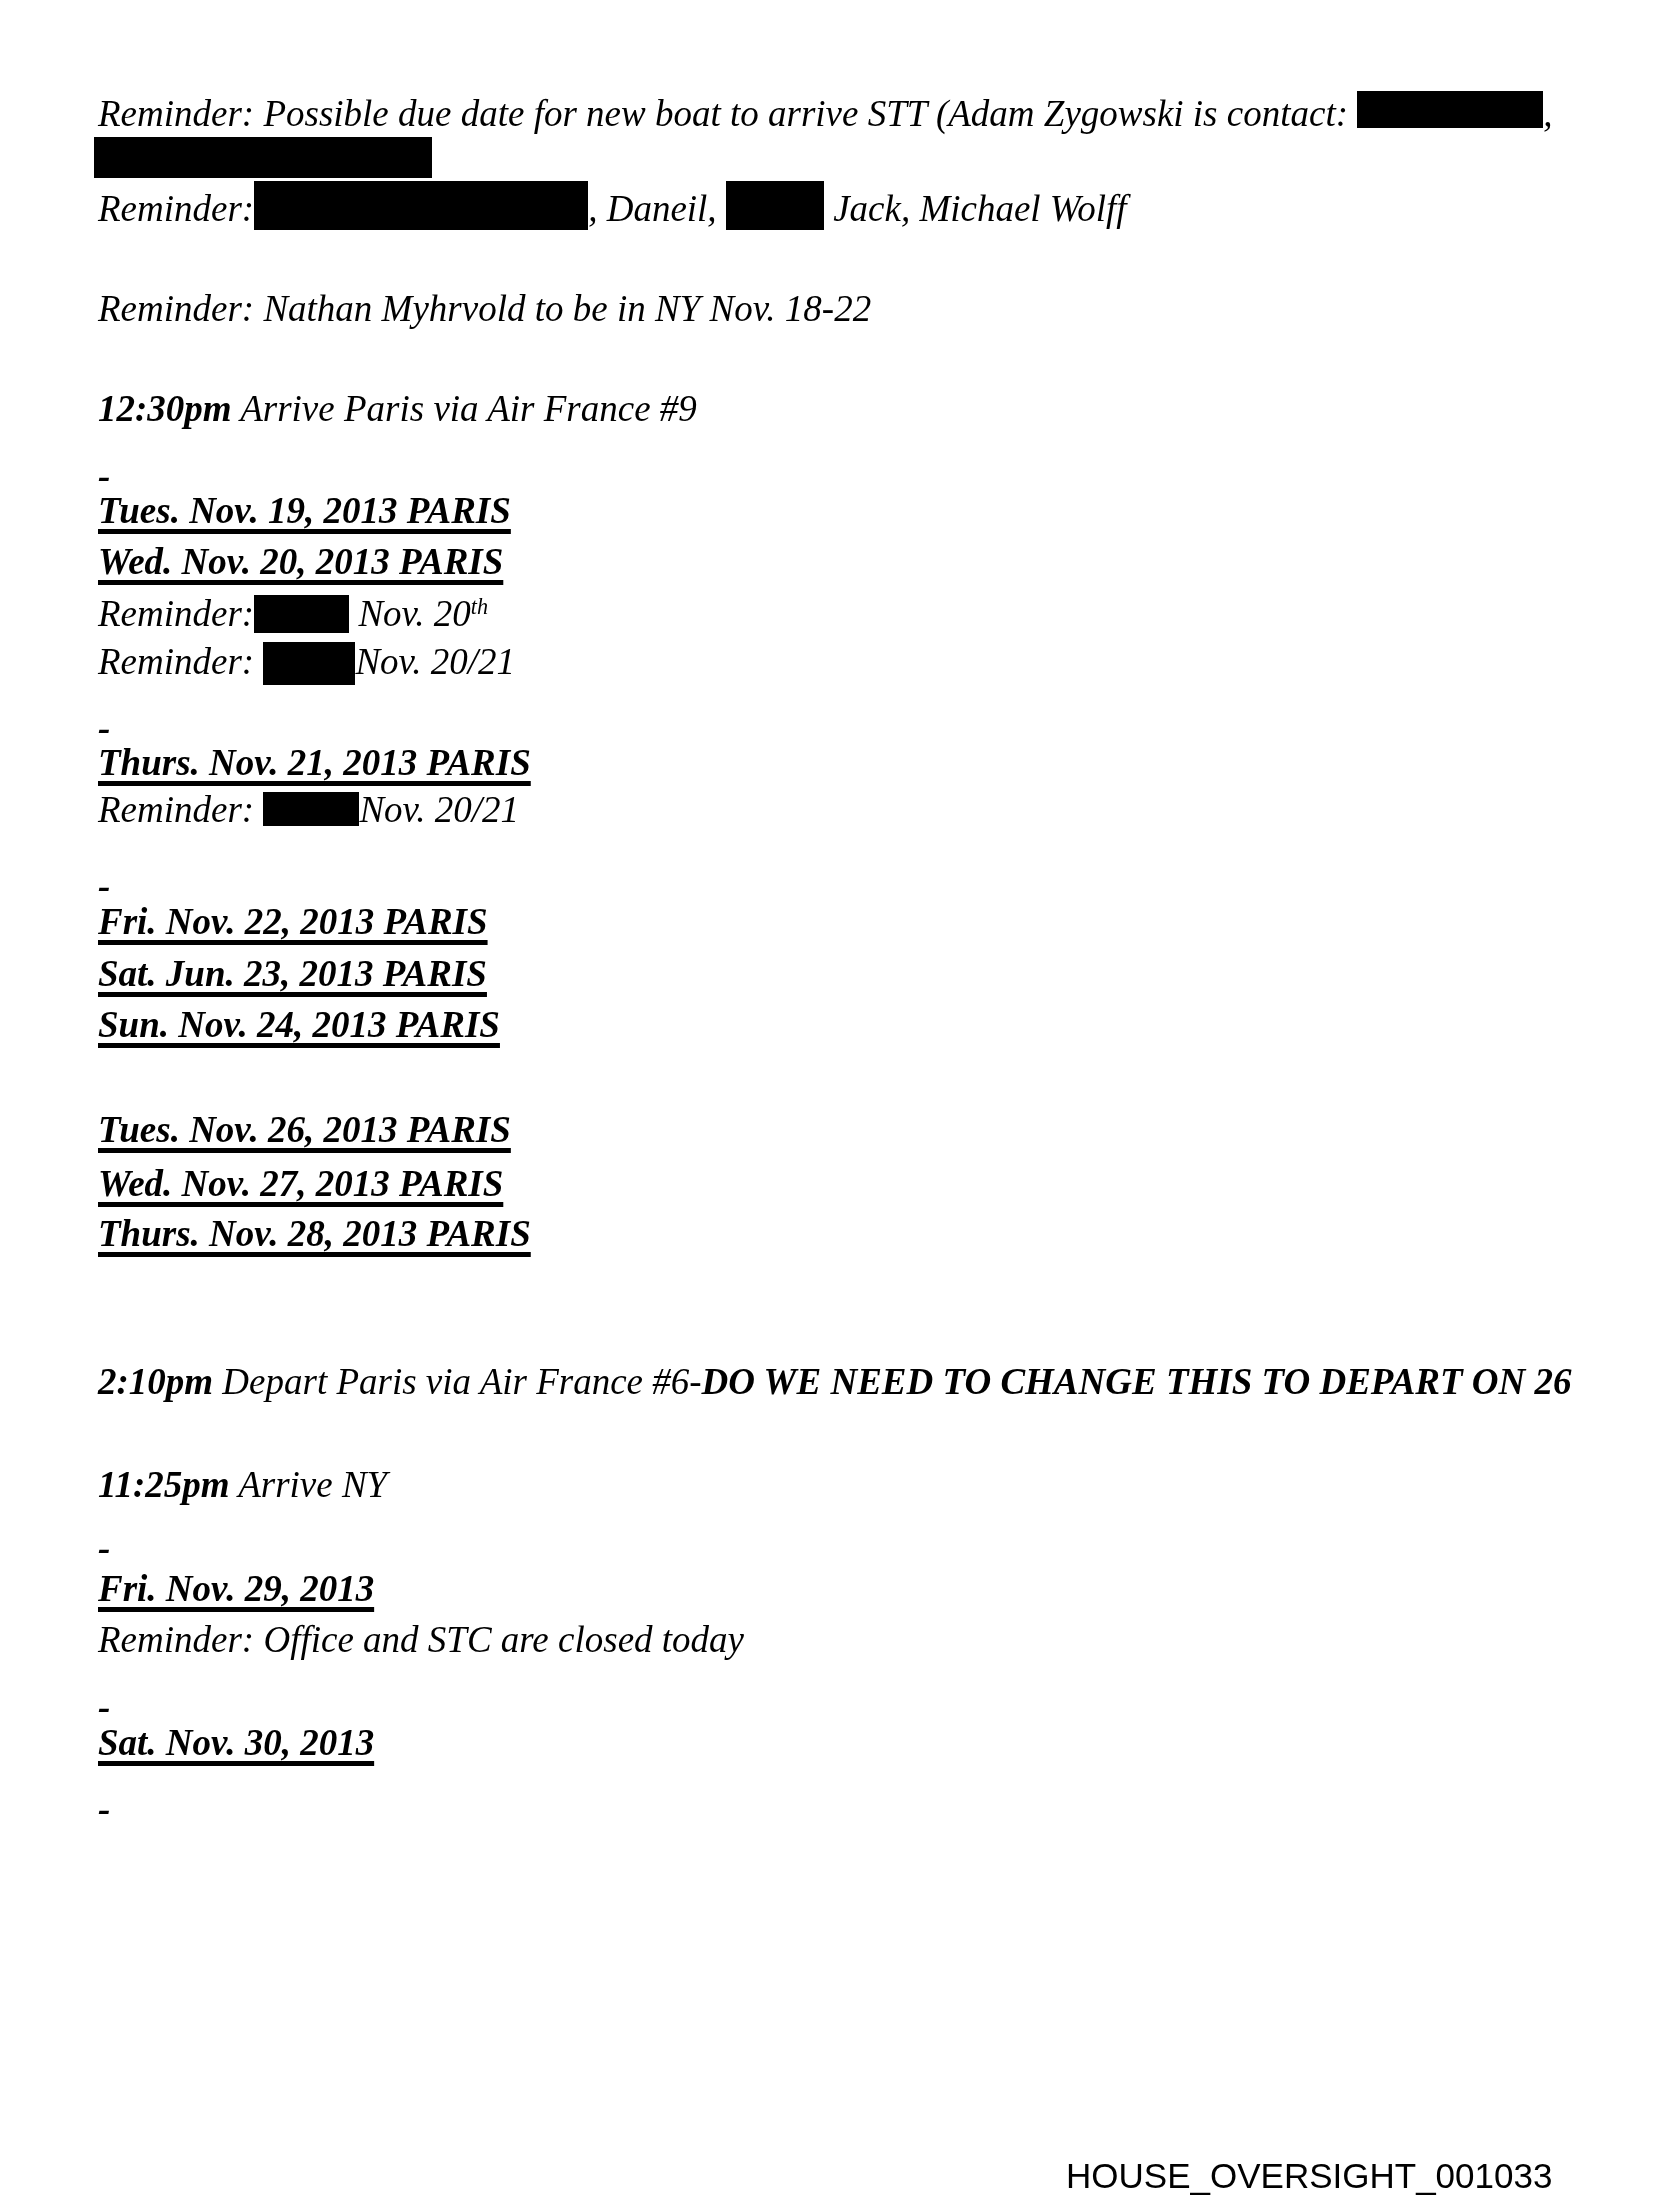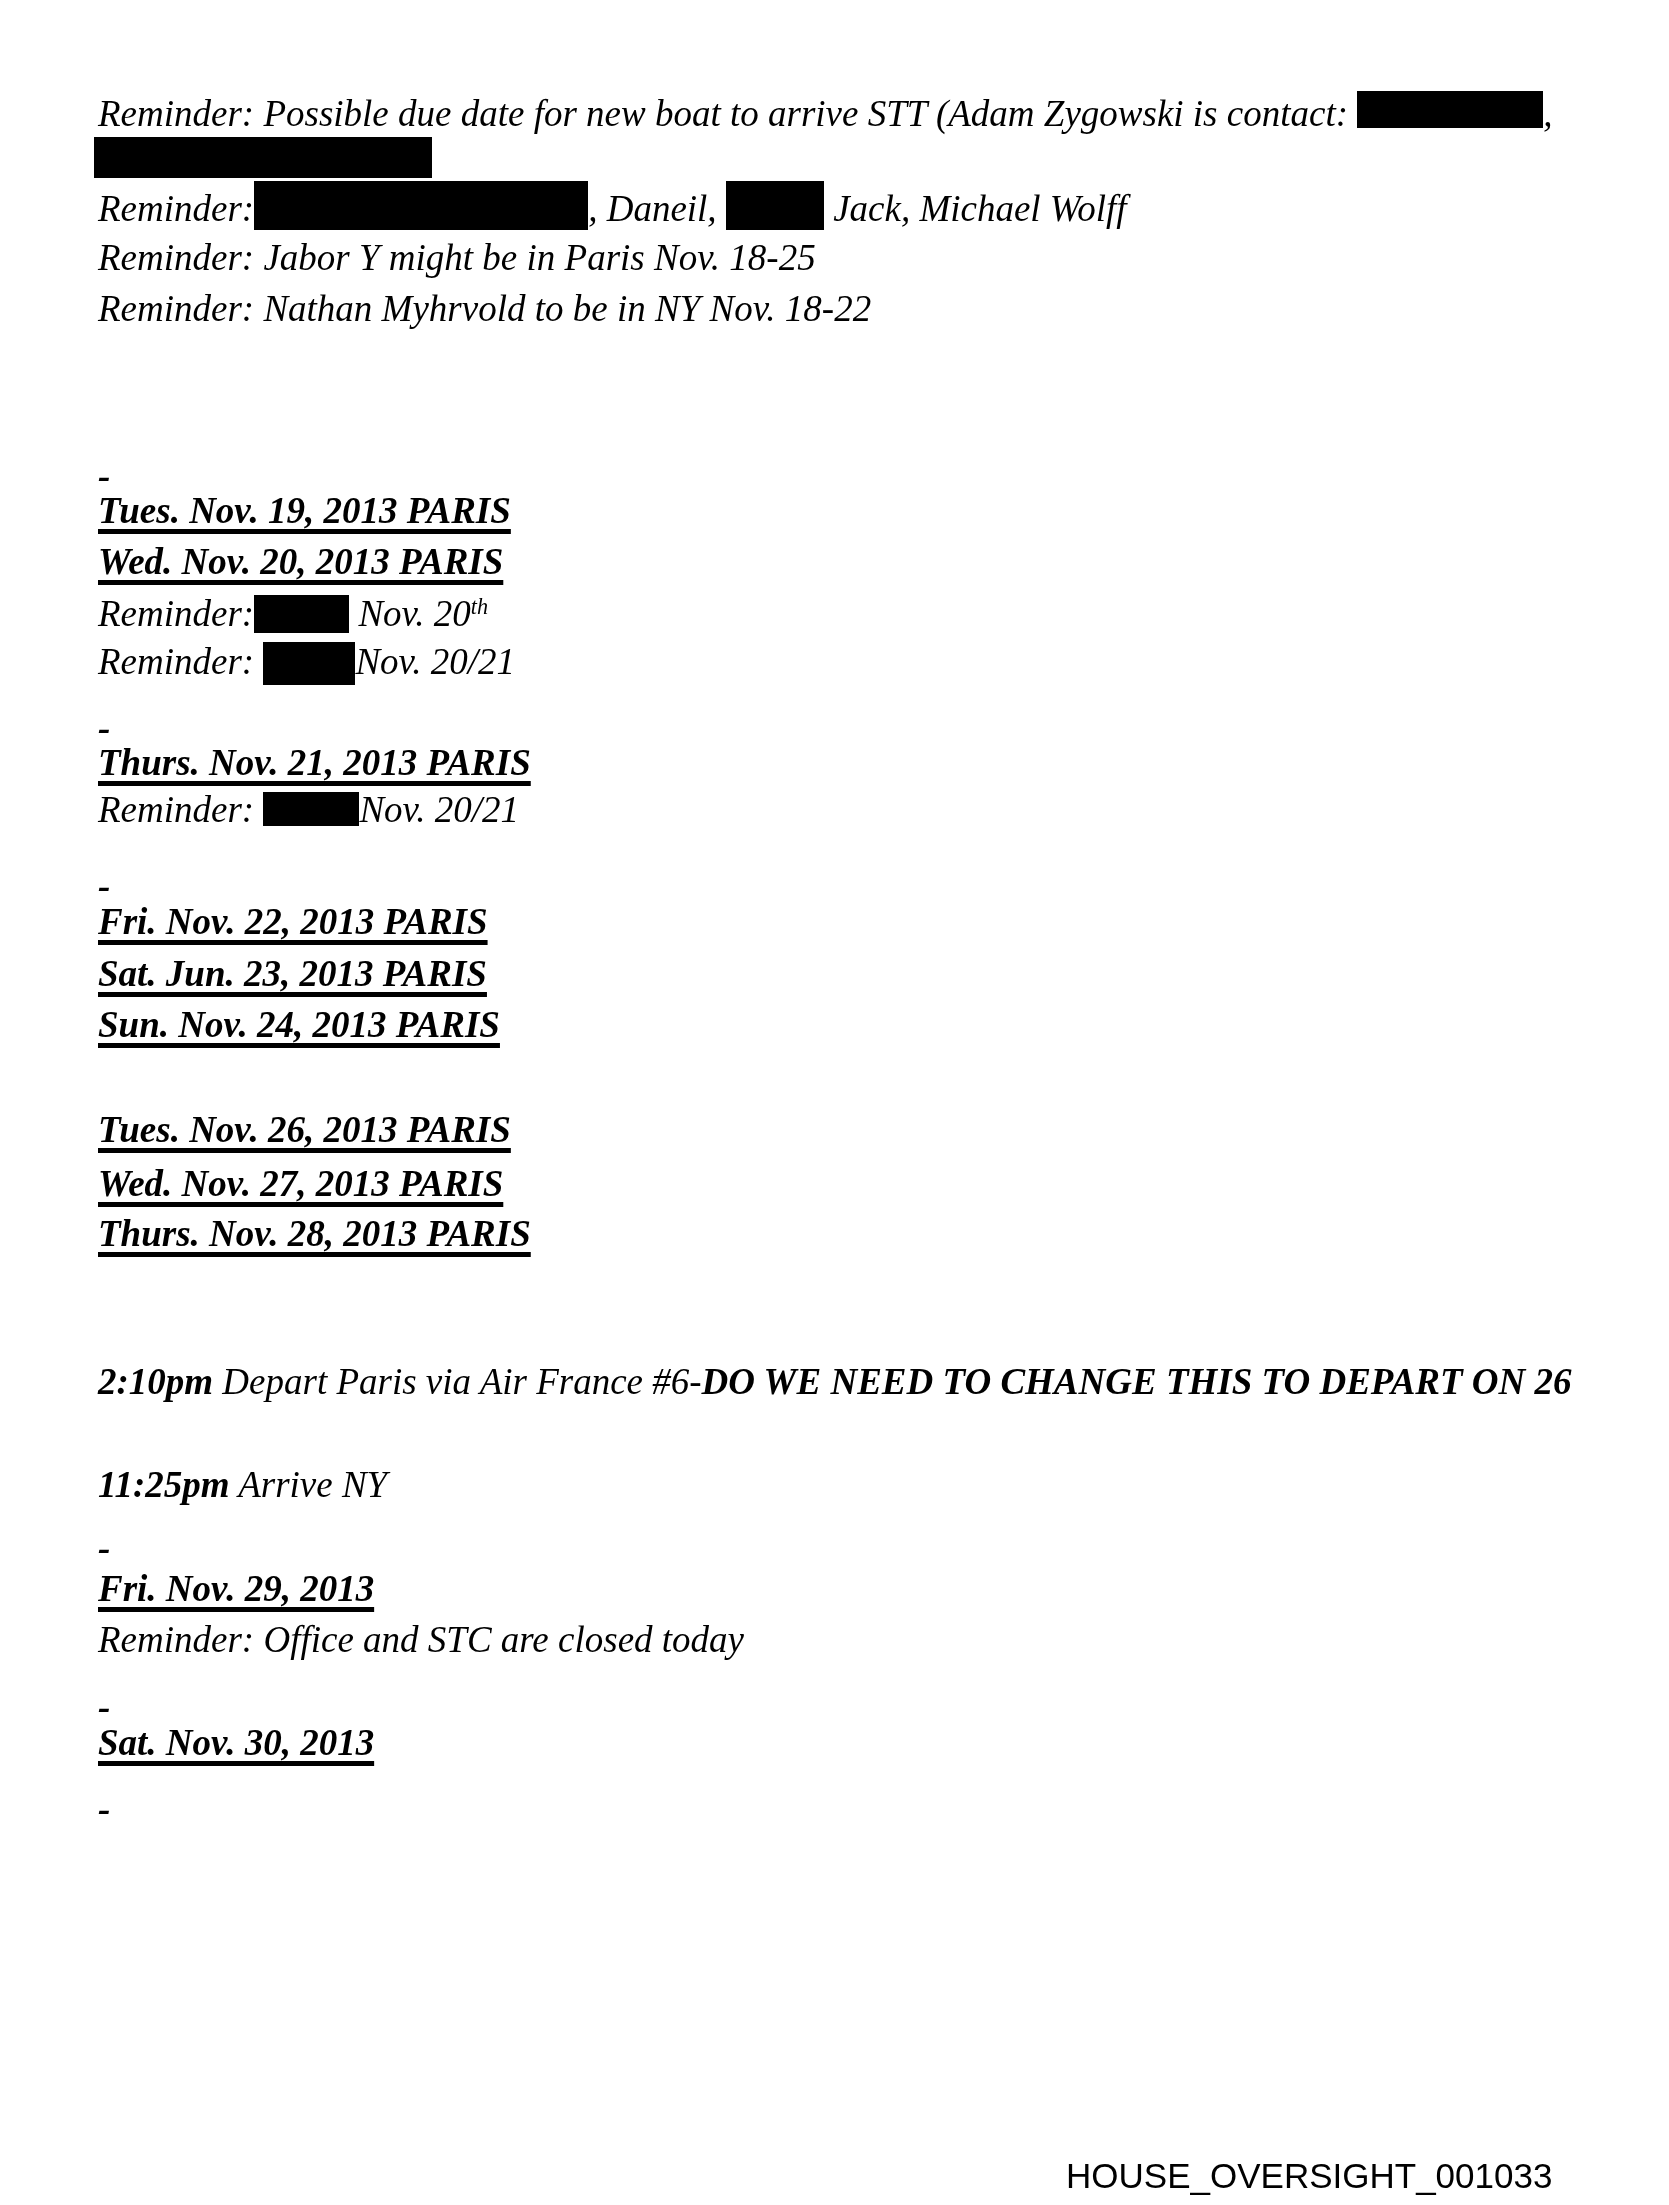--- a/index.html
+++ b/index.html
@@ -32,24 +32,24 @@
 <body>
 
 <div class="page">
 
   <div class="line" style="top:91px"><span>Reminder: Possible due date for new boat to arrive STT (Adam Zygowski is contact: </span><span class="red r1"></span><span>,</span></div>
 
   <div class="r2"></div>
 
   <div class="line" style="top:181px"><span>Reminder:</span><span class="red r3a"></span><span>, Daneil, </span><span class="red r3b"></span><span> Jack, Michael Wolff</span></div>
 
-  <div class="line" style="top:235px">Reminder: Jabor Y might be in Paris Nov. 18-25</div>
 
   <div class="line" style="top:286px">Reminder: Nathan Myhrvold to be in NY Nov. 18-22</div>
 
+  <div class="line" style="top:386px"><span class="b">12:30pm</span><span> Arrive Paris via Air France #9</span></div>
 
   <div class="line dash" style="top:453px">-</div>
 
   <div class="line hdr" style="top:488px">Tues. Nov. 19, 2013 PARIS</div>
   <div class="line hdr" style="top:539px">Wed. Nov. 20, 2013 PARIS</div>
 
   <div class="line" style="top:591px"><span>Reminder:</span><span class="red r4"></span><span> Nov. 20</span><sup>th</sup></div>
 
   <div class="line" style="top:639px"><span>Reminder: </span><span class="red r5"></span><span>Nov. 20/21</span></div>
 

